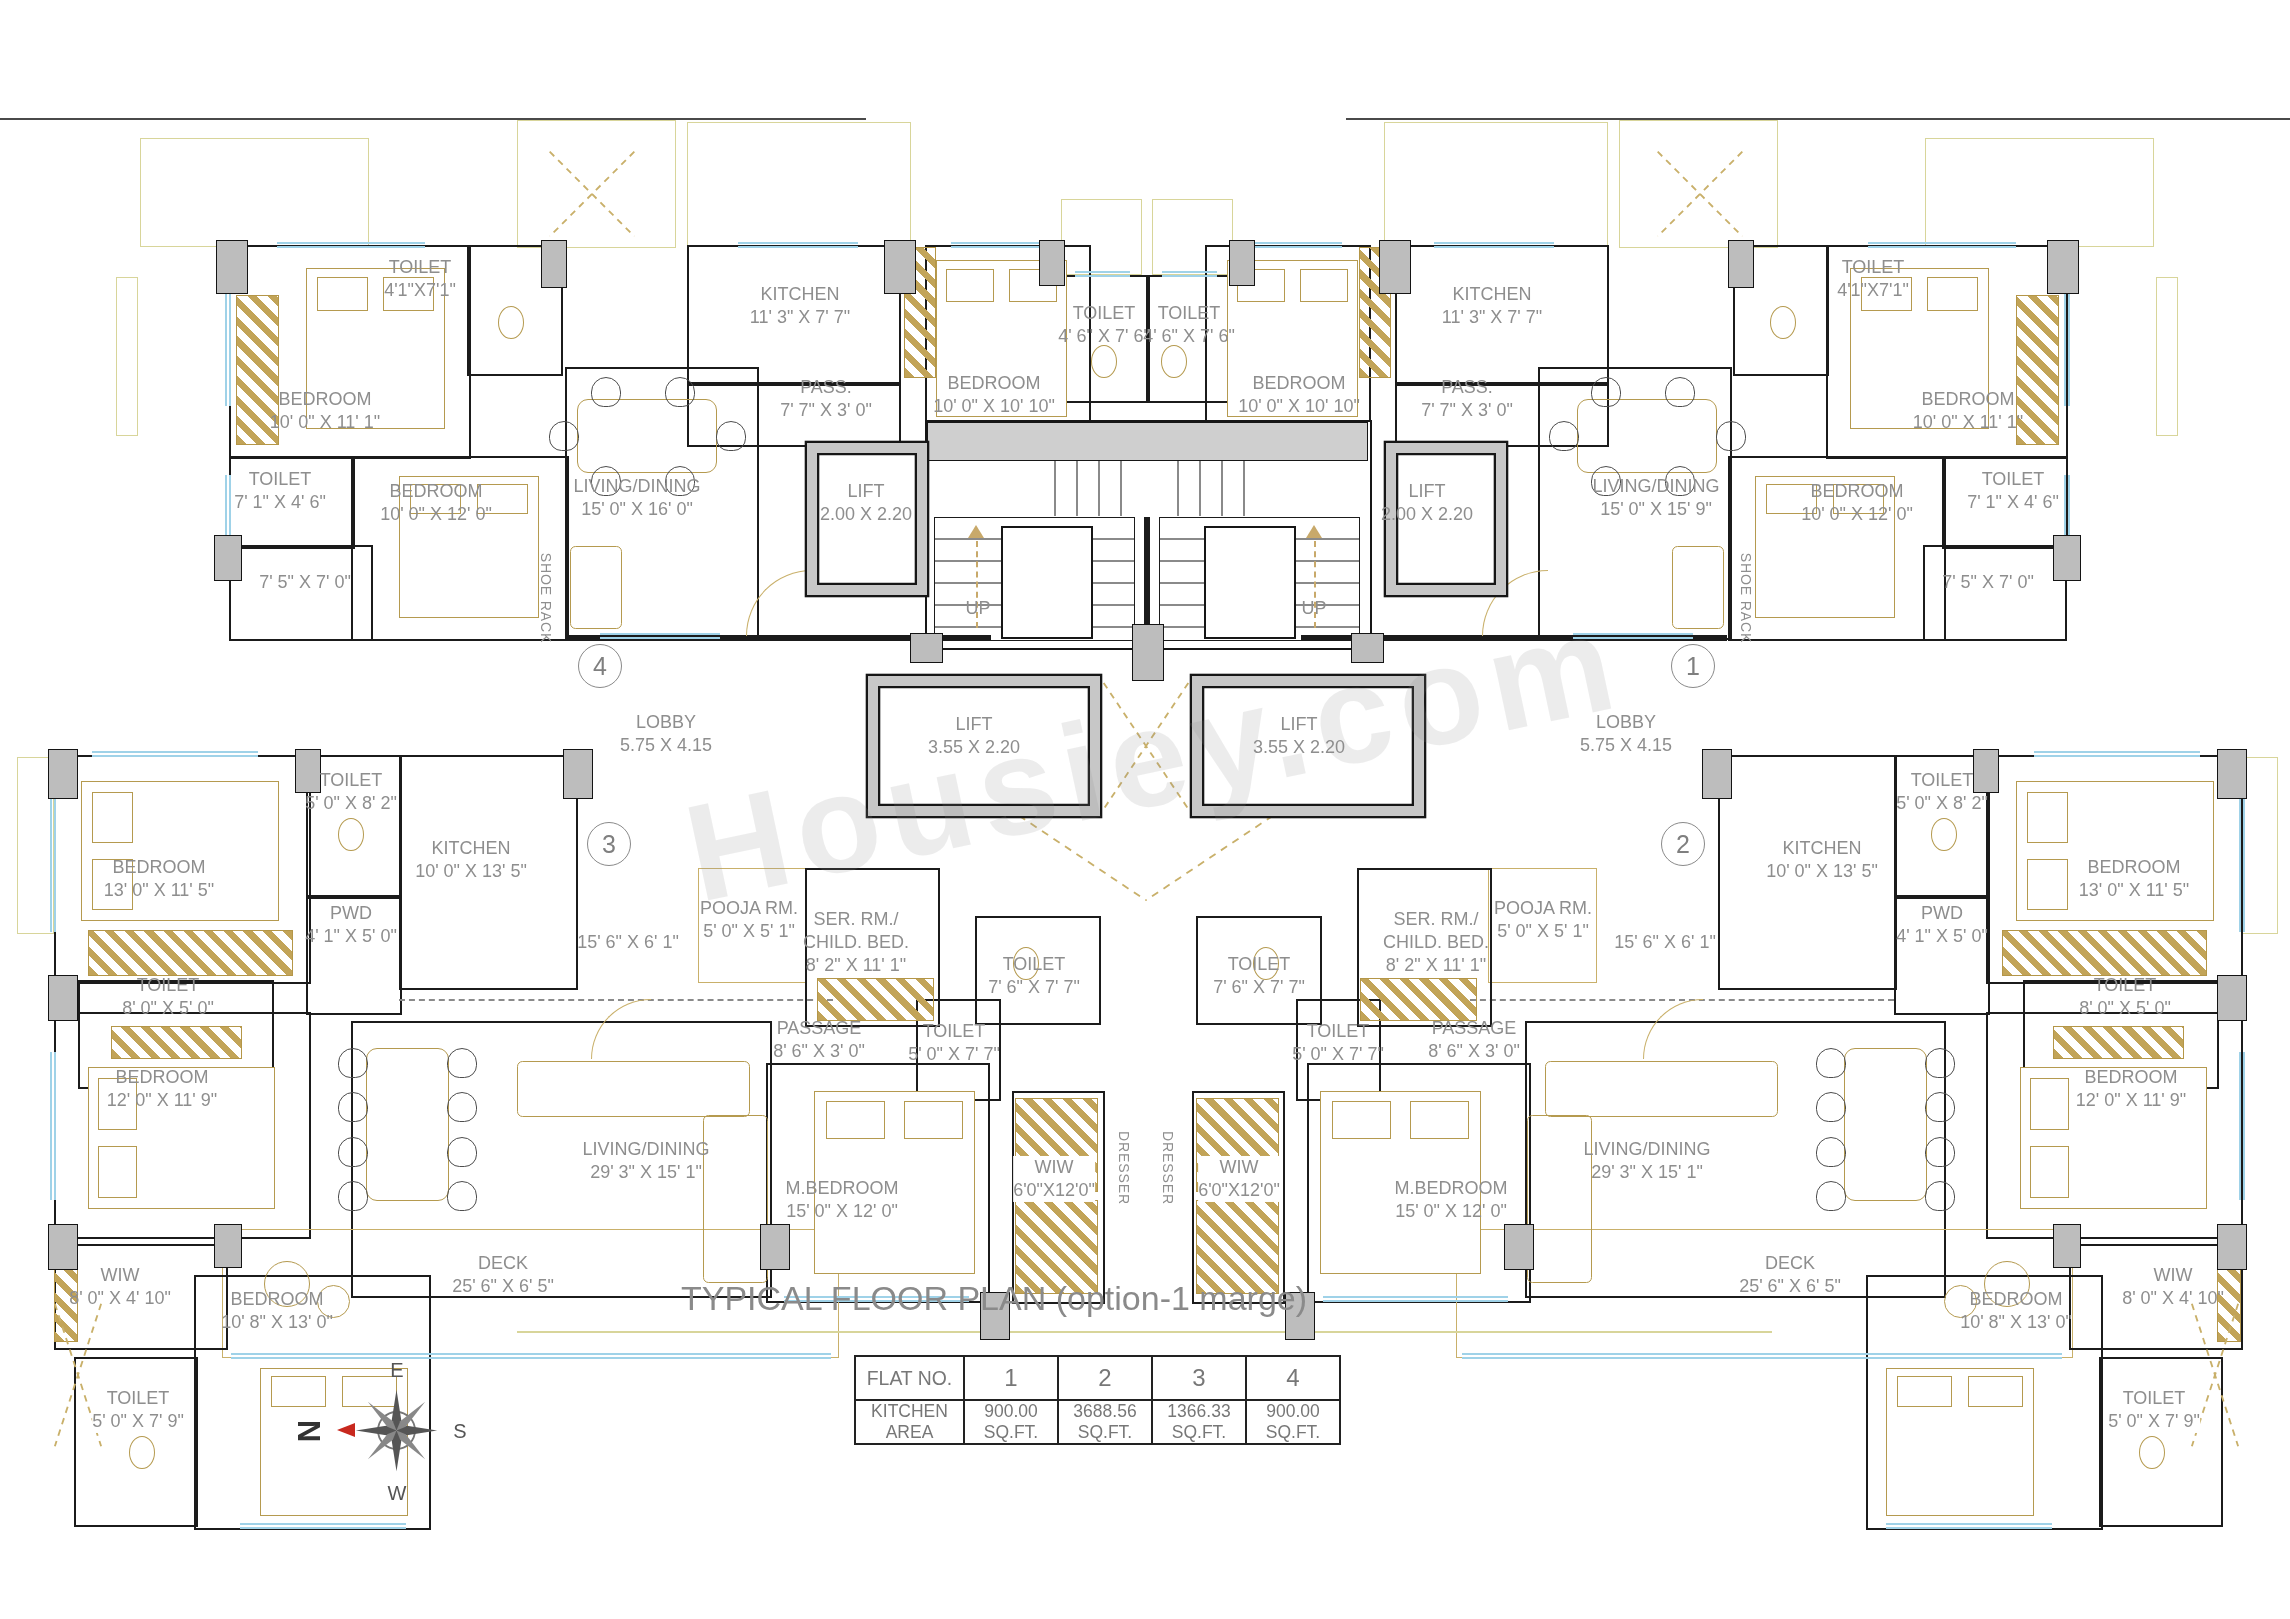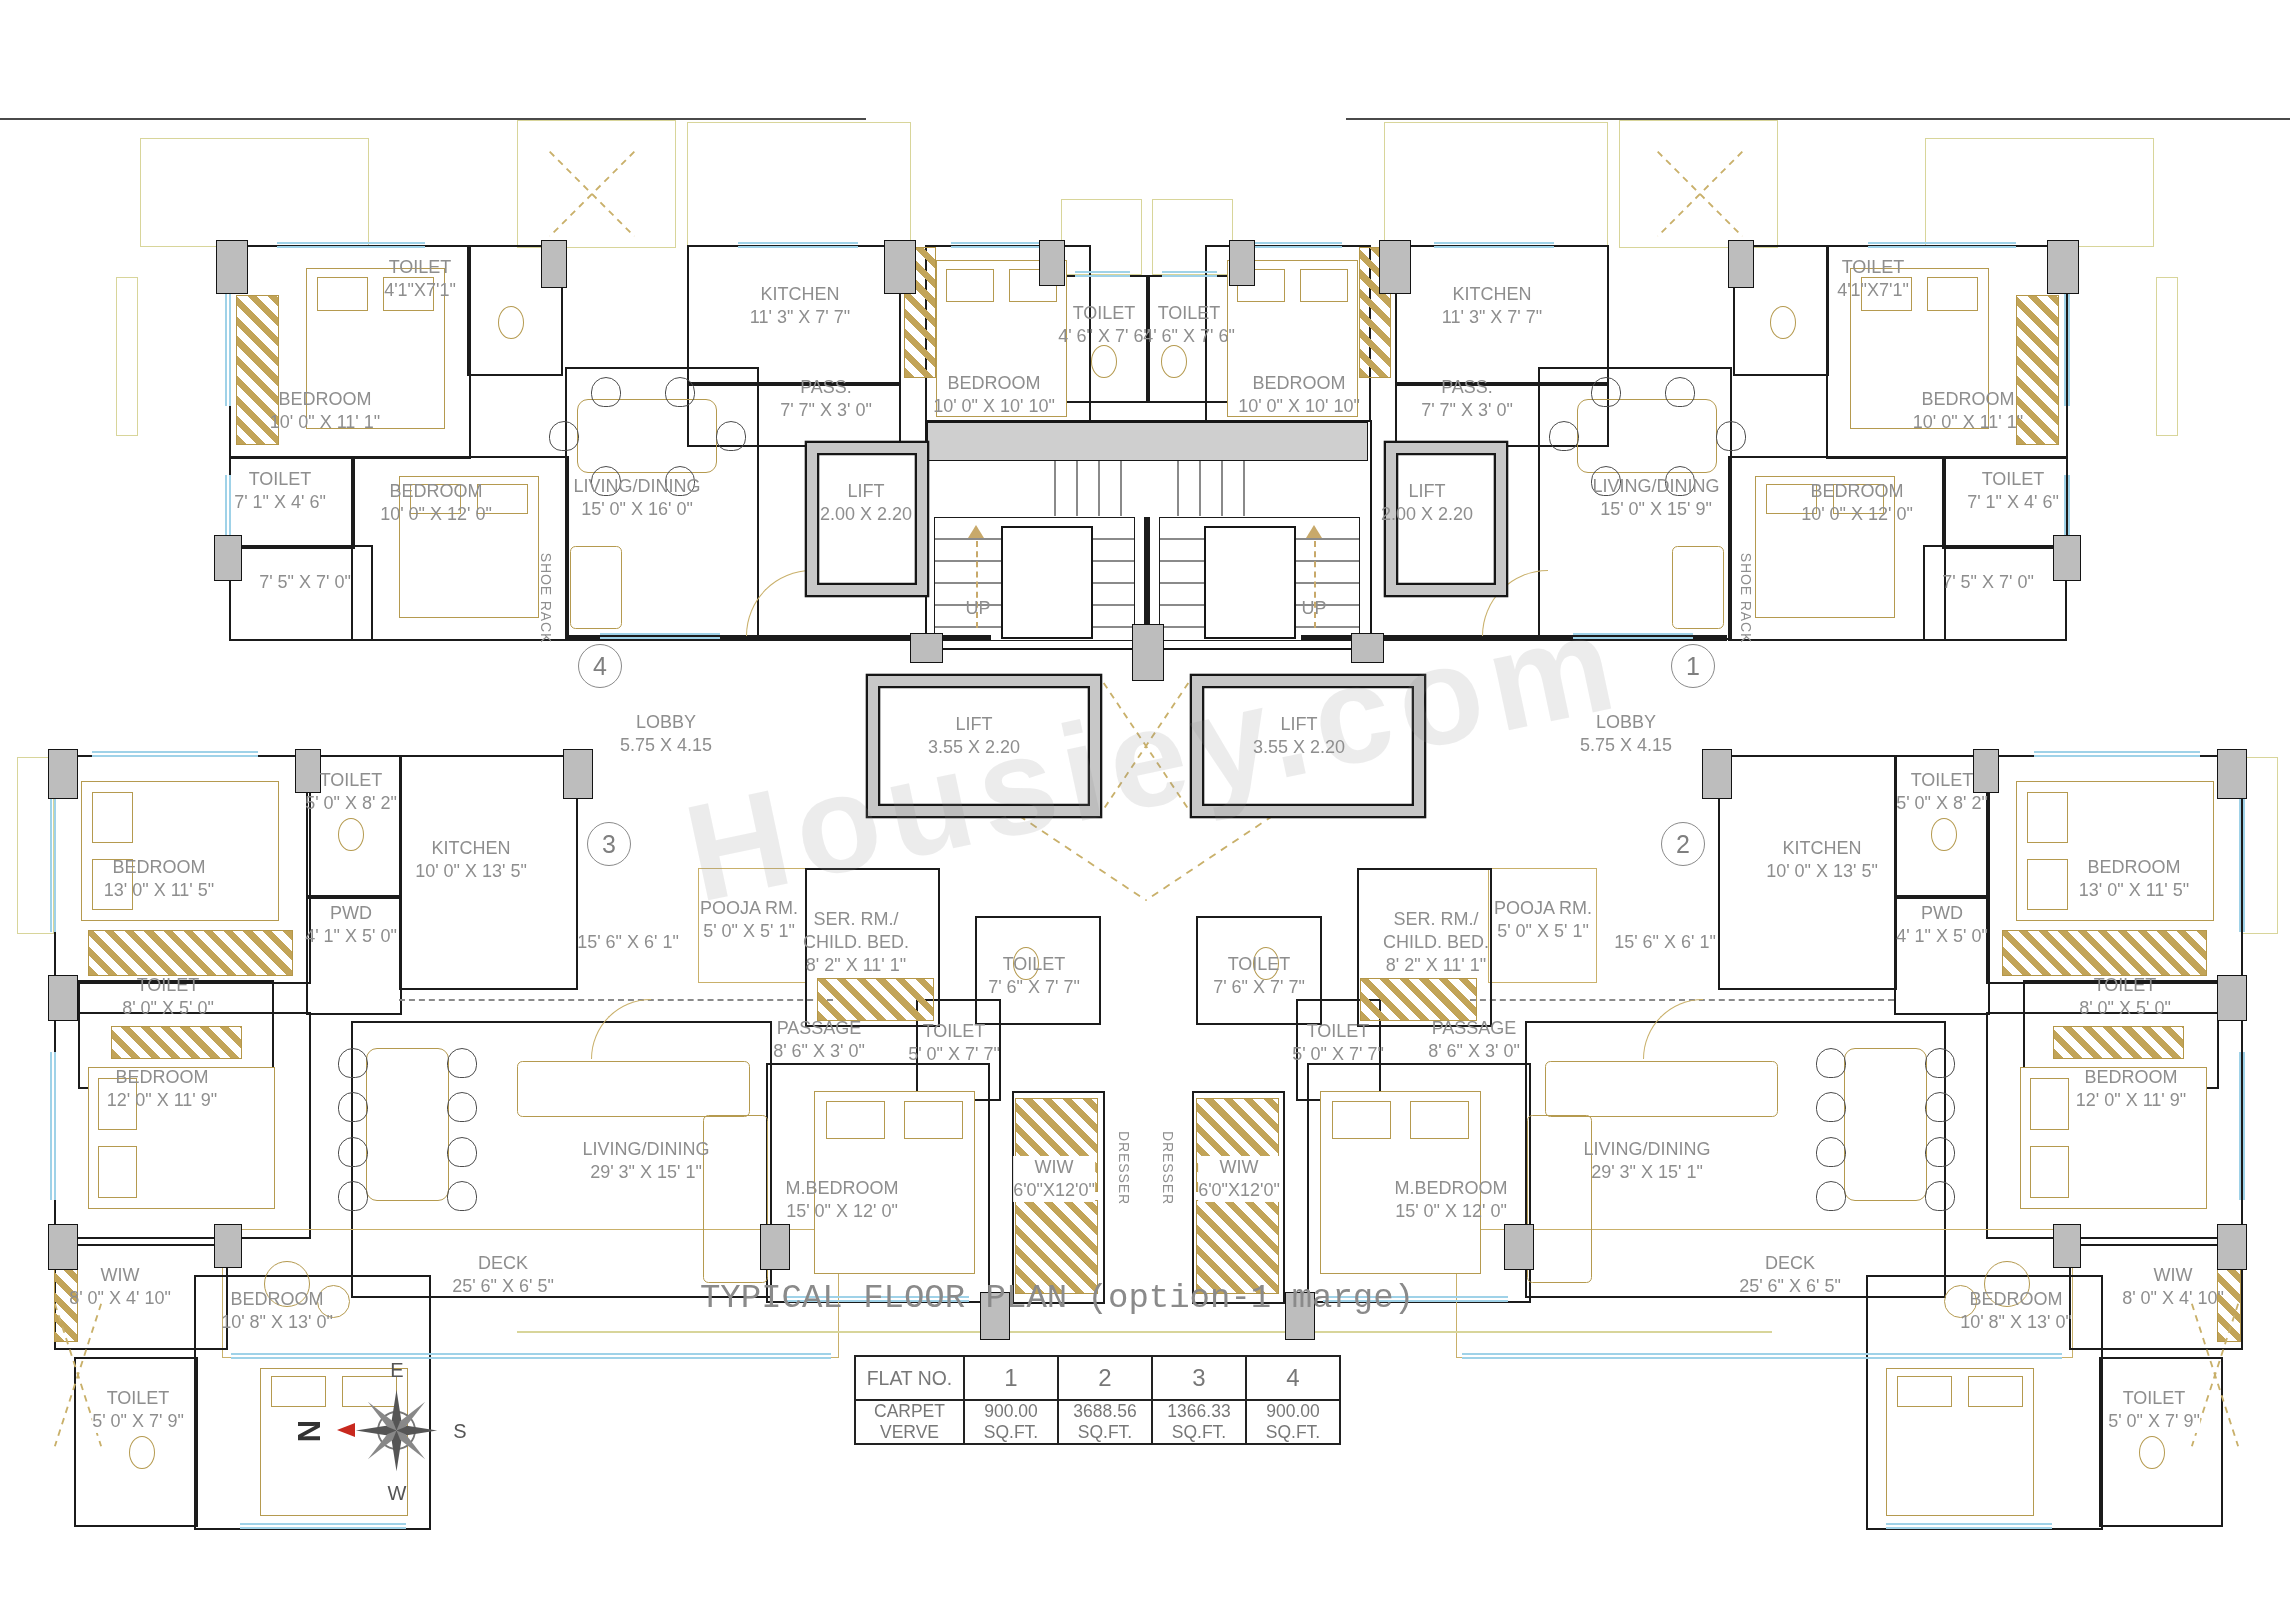--- a/index.html
+++ b/index.html
@@ -40,22 +40,22 @@
   .rlabel{position:absolute;transform:translate(-50%,-50%);color:#8e8e8e;text-align:center;
           font-size:18px;line-height:1.28;white-space:nowrap;z-index:30;}
   .rlabel span{display:block;}
   .vlabel{position:absolute;transform:translate(-50%,-50%);writing-mode:vertical-rl;color:#8e8e8e;
           font-size:14px;letter-spacing:0.9px;z-index:30;white-space:nowrap;}
   .marker{position:absolute;transform:translate(-50%,-50%);width:42px;height:42px;border:1.8px solid #8a8a8a;
           border-radius:50%;display:flex;align-items:center;justify-content:center;color:#7f7f7f;
           font-size:25px;z-index:30;background:#fff;}
   .title{position:absolute;left:1080px;top:159px;transform:translate(-50%,-50%);
          font-family:"Liberation Serif",serif;font-size:52px;color:#9b9b9b;letter-spacing:2.8px;z-index:40;white-space:nowrap;}
-  .plan-title{position:absolute;left:1057px;top:1298px;transform:translate(-50%,-50%);
-         font-size:34px;color:#8a8a8a;z-index:40;white-space:nowrap;font-family:Liberation Mono, monospace;}
+  .plan-title{position:absolute;left:994px;top:1298px;transform:translate(-50%,-50%);
+         font-size:34px;color:#8a8a8a;z-index:40;white-space:nowrap;}
   .note{position:absolute;left:1098px;top:1479px;transform:translate(-50%,-50%);
         font-size:28px;color:#8a8a8a;border-bottom:2.3px solid #6a6a6a;padding-bottom:2.8px;z-index:40;white-space:nowrap;}
   .wm{position:absolute;left:1154px;top:757px;transform:translate(-50%,-50%) rotate(-12deg);
       font-size:138px;font-weight:bold;color:#8f8f8f;opacity:0.16;letter-spacing:9.2px;z-index:60;white-space:nowrap;}
   .toprule{position:absolute;top:118px;height:0;border-top:2.8px solid #4a4a4a;}
   .palerule{position:absolute;left:517px;top:1331px;width:1255px;border-top:2.8px solid #d8d59a;}
   
   .area-table{position:absolute;left:854px;top:1355px;border-collapse:collapse;z-index:40;background:#fff;}
   .area-table td{border:2.8px solid #222;color:#777;text-align:center;font-size:18.5px;padding:0 5.5px;}
   .area-table tr:first-child td{height:42px;font-size:19.4px;}
@@ -681,21 +681,21 @@
   <table class="area-table">
     <tbody>
         <tr>
       <td class="c0">FLAT NO.</td>
       <td class="cc fn">1</td>
       <td class="cc fn">2</td>
       <td class="cc fn">3</td>
       <td class="cc fn">4</td>
     </tr>
     <tr>
-      <td class="c0">CARPET VERVE</td>
+      <td class="c0">KITCHEN AREA</td>
       <td class="cc">900.00 SQ.FT.</td>
       <td class="cc">3688.56 SQ.FT.</td>
       <td class="cc">1366.33 SQ.FT.</td>
       <td class="cc">900.00 SQ.FT.</td>
     </tr>
   </tbody>
     </table>
 
 
   <svg class="deco" style="left:354px;top:1388px;z-index:34;" width="85" height="85" viewBox="0 0 92 92">

